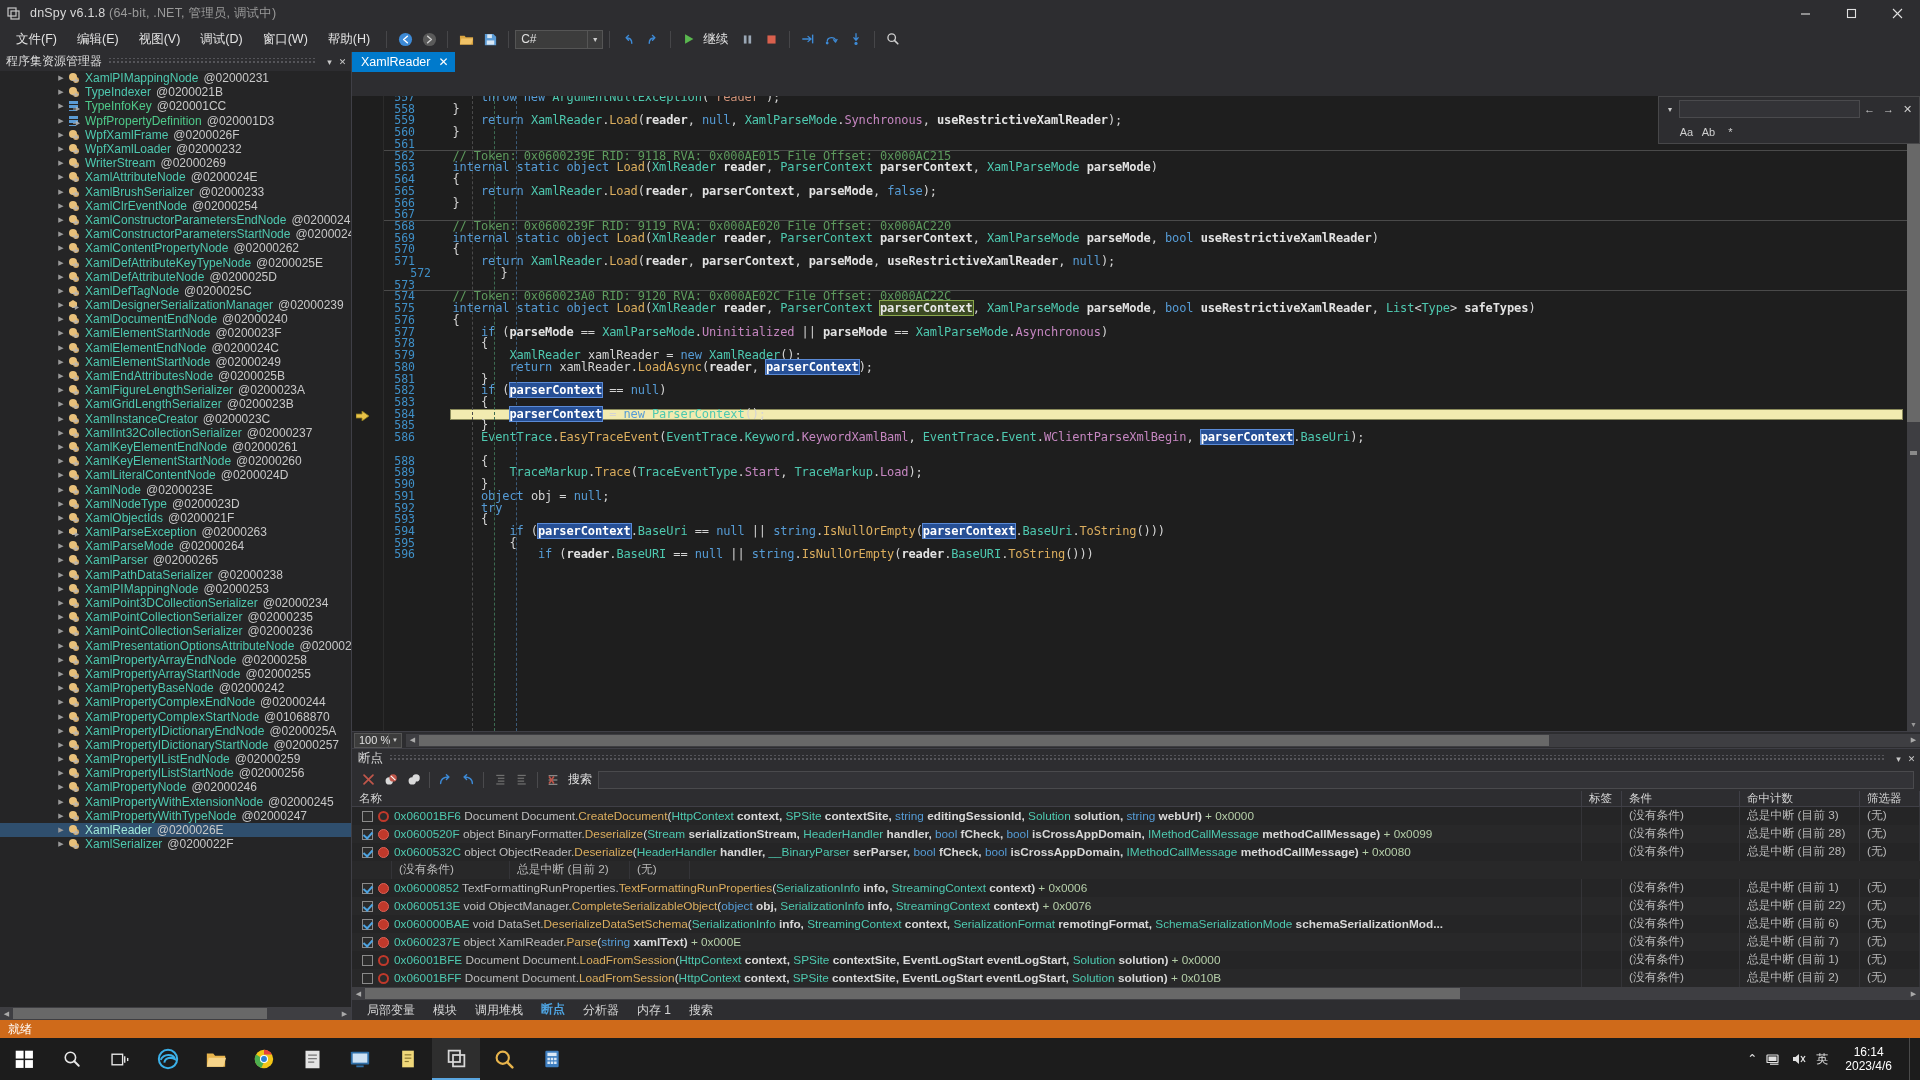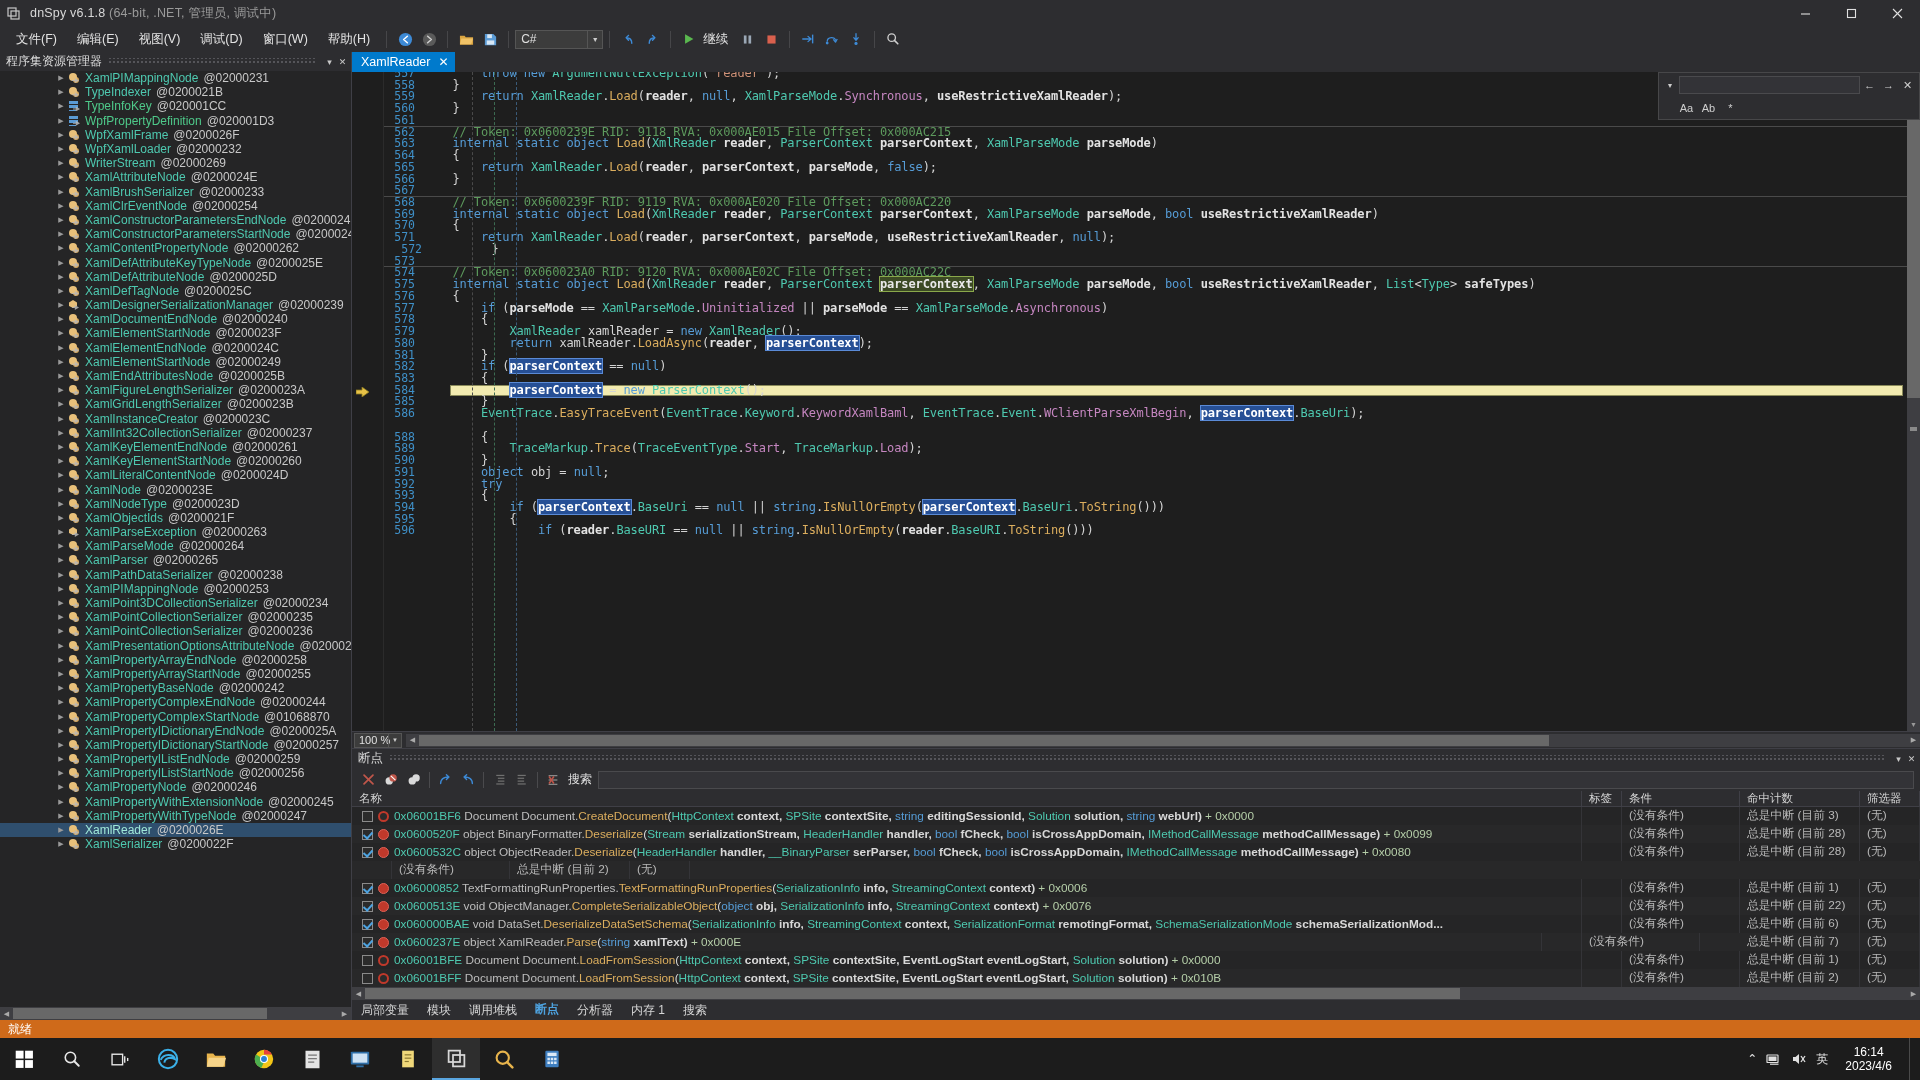--- a/index.html
+++ b/index.html
@@ -68,21 +68,21 @@
   
   .right{flex:1;display:flex;flex-direction:column;min-width:0;background:#2d2d30;}
 
   
   .tabstrip{height:20px;background:#2d2d30;display:flex;align-items:flex-end;flex:0 0 20px;}
   .tab{height:20px;background:#007acc;color:#fff;display:flex;align-items:center;padding:0 6px 0 9px;
        font-size:12.5px;gap:8px;}
   .tab .x{font-size:12px;color:#fff;line-height:1;}
 
   
-  .editorwrap{flex:1;display:flex;min-height:0;position:relative;background:#ef4444;}
+  .editorwrap{flex:1;display:flex;min-height:0;position:relative;background:#ef4444;margin-top:24px;}
   .editor{flex:1;display:flex;min-width:0;overflow:hidden;position:relative;
      font-family:"DejaVu Sans Mono","Liberation Mono",monospace;font-size:12px;background:#1e1e1e;}
   .gutter-mark{width:20px;background:#1e1e1e;flex:0 0 20px;position:relative;}
   .gutter-fold{width:12px;background:#1e1e1e;flex:0 0 12px;border-right:1px solid #2b2b2b;}
   .codearea{flex:1;position:relative;overflow:hidden;}
   .cl{height:11.73px;display:flex;align-items:center;white-space:pre;line-height:11.73px;}
   .ln{width:40px;flex:0 0 40px;text-align:right;padding-right:9px;color:#3f90c8;font-size:11.5px;}
   .code{position:relative;flex:1;font-size:12px;letter-spacing:-0.1px;}
   .kw{color:#569cd6;} .typ{color:#4ec9b0;} .mth{color:#dcae5e;} .cmt{color:#5d9a5d;}
   .enu{color:#c586c0;} .pm{color:#e2e2e2;font-weight:bold;} .pl{color:#d4d4d4;}
@@ -126,21 +126,21 @@
   .bprow:nth-child(even){background:#282829;}
   .bp-cell{padding-left:7px;height:18px;display:flex;align-items:center;overflow:hidden;border-right:1px solid #343438;}
   .cb{width:11px;height:11px;border:1px solid #8a8a8a;background:#2b2b2b;margin:0 5px 0 10px;flex:0 0 11px;
      position:relative;}
   .cb.on::after{content:"";position:absolute;left:2px;top:0px;width:4px;height:7px;border:solid #4ea3e0;
      border-width:0 2px 2px 0;transform:rotate(42deg);}
   .bpmark{width:11px;height:11px;border-radius:50%;background:#c0392b;border:1.5px solid #e06055;flex:0 0 11px;margin-right:5px;}
   .bpmark.hollow{background:#2b2b2b;border:2px solid #c0392b;}
   .bp-hsb{height:13px;background:#3e3e42;flex:0 0 13px;display:flex;align-items:center;position:relative;}
   .bp-hsb-thumb{position:absolute;left:13px;top:1px;height:11px;width:1095px;background:#686868;}
-  .bp-tabs{height:20px;background:#2d2d30;display:flex;align-items:center;flex:0 0 20px;gap:0px;}
+  .bp-tabs{height:20px;background:#2d2d30;display:flex;align-items:center;flex:0 0 20px;padding-left:6px;gap:0px;}
   .bptab{padding:2px 9px;font-size:12px;color:#d6d6d6;}
   .bptab.act{color:#4ea3e0;border-bottom:2px solid #4ea3e0;font-weight:bold;}
 
   
   .status{height:18px;background:#cf6a1a;display:flex;align-items:center;padding-left:8px;flex:0 0 18px;
      font-size:12px;color:#fff;}
 
   
   .findbox{position:absolute;right:0;top:0;width:262px;height:48px;background:#2d2d30;border:1px solid #474749;
      display:flex;flex-direction:column;z-index:20;}
@@ -667,21 +667,21 @@
               <div class="cl" style="position: absolute; top: 66.38px; left: 0px; right: 0px;"><span class="ln">563</span><span class="code"><span class="pl">    </span><span class="kw">internal static</span><span class="pl"> </span><span class="kw">object</span><span class="pl"> </span><span class="mth">Load</span><span class="pl">(</span><span class="typ">XmlReader</span><span class="pl"> </span><span class="pm">reader</span><span class="pl">, </span><span class="typ">ParserContext</span><span class="pl"> </span><span class="pm">parserContext</span><span class="pl">, </span><span class="typ">XamlParseMode</span><span class="pl"> </span><span class="pm">parseMode</span><span class="pl">)</span></span></div>
               <div class="cl" style="position: absolute; top: 78.11px; left: 0px; right: 0px;"><span class="ln">564</span><span class="code"><span class="pl">    {</span></span></div>
               <div class="cl" style="position: absolute; top: 89.84px; left: 0px; right: 0px;"><span class="ln">565</span><span class="code"><span class="pl">        </span><span class="kw">return</span><span class="pl"> </span><span class="typ">XamlReader</span><span class="pl">.</span><span class="mth">Load</span><span class="pl">(</span><span class="pm">reader</span><span class="pl">, </span><span class="pm">parserContext</span><span class="pl">, </span><span class="pm">parseMode</span><span class="pl">, </span><span class="kw">false</span><span class="pl">);</span></span></div>
               <div class="cl" style="position: absolute; top: 101.57px; left: 0px; right: 0px;"><span class="ln">566</span><span class="code"><span class="pl">    }</span></span></div>
               <div class="sepline" style="top: 124.03px;"></div>
               <div class="cl" style="position: absolute; top: 113.3px; left: 0px; right: 0px;"><span class="ln">567</span><span class="code"></span></div>
               <div class="cl" style="position: absolute; top: 125.03px; left: 0px; right: 0px;"><span class="ln">568</span><span class="code"><span class="cmt">    // Token: 0x0600239F RID: 9119 RVA: 0x000AE020 File Offset: 0x000AC220</span></span></div>
               <div class="cl" style="position: absolute; top: 136.76px; left: 0px; right: 0px;"><span class="ln">569</span><span class="code"><span class="pl">    </span><span class="kw">internal static</span><span class="pl"> </span><span class="kw">object</span><span class="pl"> </span><span class="mth">Load</span><span class="pl">(</span><span class="typ">XmlReader</span><span class="pl"> </span><span class="pm">reader</span><span class="pl">, </span><span class="typ">ParserContext</span><span class="pl"> </span><span class="pm">parserContext</span><span class="pl">, </span><span class="typ">XamlParseMode</span><span class="pl"> </span><span class="pm">parseMode</span><span class="pl">, </span><span class="kw">bool</span><span class="pl"> </span><span class="pm">useRestrictiveXamlReader</span><span class="pl">)</span></span></div>
               <div class="cl" style="position: absolute; top: 148.49px; left: 0px; right: 0px;"><span class="ln">570</span><span class="code"><span class="pl">    {</span></span></div>
               <div class="cl" style="position: absolute; top: 160.22px; left: 0px; right: 0px;"><span class="ln">571</span><span class="code"><span class="pl">        </span><span class="kw">return</span><span class="pl"> </span><span class="typ">XamlReader</span><span class="pl">.</span><span class="mth">Load</span><span class="pl">(</span><span class="pm">reader</span><span class="pl">, </span><span class="pm">parserContext</span><span class="pl">, </span><span class="pm">parseMode</span><span class="pl">, </span><span class="pm">useRestrictiveXamlReader</span><span class="pl">, </span><span class="kw">null</span><span class="pl">);</span></span></div>
-              <div class="cl" style="position: absolute; top: 171.95px; left: 7px; right: 0px; gap: 32px;"><span class="ln">572</span><span class="code"><span class="pl">    }</span></span></div>
+              <div class="cl" style="position: absolute; top: 171.95px; left: 16px; right: 0px; gap: 32px;"><span class="ln">572</span><span class="code"><span class="pl">    }</span></span></div>
               <div class="sepline" style="top: 194.41px;"></div>
               <div class="cl" style="position: absolute; top: 183.68px; left: 0px; right: 0px;"><span class="ln">573</span><span class="code"></span></div>
               <div class="cl" style="position: absolute; top: 195.41px; left: 0px; right: 0px;"><span class="ln">574</span><span class="code"><span class="cmt">    // Token: 0x060023A0 RID: 9120 RVA: 0x000AE02C File Offset: 0x000AC22C</span></span></div>
               <div class="cl" style="position: absolute; top: 207.14px; left: 0px; right: 0px;"><span class="ln">575</span><span class="code"><span class="pl">    </span><span class="kw">internal static</span><span class="pl"> </span><span class="kw">object</span><span class="pl"> </span><span class="mth">Load</span><span class="pl">(</span><span class="typ">XmlReader</span><span class="pl"> </span><span class="pm">reader</span><span class="pl">, </span><span class="typ">ParserContext</span><span class="pl"> </span><span class="pm hl-green">parserContext</span><span class="pl">, </span><span class="typ">XamlParseMode</span><span class="pl"> </span><span class="pm">parseMode</span><span class="pl">, </span><span class="kw">bool</span><span class="pl"> </span><span class="pm">useRestrictiveXamlReader</span><span class="pl">, </span><span class="typ">List</span><span class="pl">&lt;</span><span class="typ">Type</span><span class="pl">&gt; </span><span class="pm">safeTypes</span><span class="pl">)</span></span></div>
               <div class="cl" style="position: absolute; top: 218.87px; left: 0px; right: 0px;"><span class="ln">576</span><span class="code"><span class="pl">    {</span></span></div>
               <div class="cl" style="position: absolute; top: 230.6px; left: 0px; right: 0px;"><span class="ln">577</span><span class="code"><span class="pl">        </span><span class="kw">if</span><span class="pl"> (</span><span class="pm">parseMode</span><span class="pl"> == </span><span class="typ">XamlParseMode</span><span class="pl">.</span><span class="enu">Uninitialized</span><span class="pl"> || </span><span class="pm">parseMode</span><span class="pl"> == </span><span class="typ">XamlParseMode</span><span class="pl">.</span><span class="enu">Asynchronous</span><span class="pl">)</span></span></div>
               <div class="cl" style="position: absolute; top: 242.33px; left: 0px; right: 0px;"><span class="ln">578</span><span class="code"><span class="pl">        {</span></span></div>
               <div class="cl" style="position: absolute; top: 254.06px; left: 0px; right: 0px;"><span class="ln">579</span><span class="code"><span class="pl">            </span><span class="typ">XamlReader</span><span class="pl"> </span><span class="pl">xamlReader</span><span class="pl"> = </span><span class="kw">new</span><span class="pl"> </span><span class="typ">XamlReader</span><span class="pl">();</span></span></div>
               <div class="cl" style="position: absolute; top: 265.79px; left: 0px; right: 0px;"><span class="ln">580</span><span class="code"><span class="pl">            </span><span class="kw">return</span><span class="pl"> </span><span class="pl">xamlReader</span><span class="pl">.</span><span class="mth">LoadAsync</span><span class="pl">(</span><span class="pm">reader</span><span class="pl">, </span><span class="pm hl-blue">parserContext</span><span class="pl">);</span></span></div>
               <div class="cl" style="position: absolute; top: 277.52px; left: 0px; right: 0px;"><span class="ln">581</span><span class="code"><span class="pl">        }</span></span></div>
@@ -891,21 +891,21 @@
               <div class="bp-cell" style="width: 60px; flex: 0 0 60px; color: rgb(185, 185, 185);">(无)</div>
             </div>
             <div class="bprow">
               <div class="bp-cell" style="flex: 1 1 0%; padding-left: 0px; min-width: 0px;">
                 <span class="cb on"></span>
                 <span class="bpmark"></span>
                 <span style="white-space: nowrap; overflow: hidden;"><span style="color: rgb(78, 201, 176);">0x0600237E </span><span style="color: rgb(189, 189, 189);">object XamlReader.</span><span style="color: rgb(220, 174, 94);">Parse</span><span><span style="color: rgb(216, 216, 216);">(</span><span style="color: rgb(86, 156, 214);">string</span><span style="color: rgb(216, 216, 216); font-weight: bold;"> xamlText)</span></span><span style="color: rgb(181, 206, 168);"> + 0x000E</span></span>
               </div>
               <div class="bp-cell" style="width: 40px; flex: 0 0 40px; color: rgb(185, 185, 185);"></div>
               <div class="bp-cell" style="width: 118px; flex: 0 0 118px; color: rgb(185, 185, 185);">(没有条件)</div>
-              <div class="bp-cell" style="width: 120px; flex: 0 0 120px; color: rgb(185, 185, 185); margin-left: 40px;">总是中断 (目前 7)</div>
+              <div class="bp-cell" style="width: 120px; flex: 0 0 120px; color: rgb(185, 185, 185);">总是中断 (目前 7)</div>
               <div class="bp-cell" style="width: 60px; flex: 0 0 60px; color: rgb(185, 185, 185);">(无)</div>
             </div>
             <div class="bprow">
               <div class="bp-cell" style="flex: 1 1 0%; padding-left: 0px; min-width: 0px;">
                 <span class="cb"></span>
                 <span class="bpmark hollow"></span>
                 <span style="white-space: nowrap; overflow: hidden;"><span style="color: rgb(78, 201, 176);">0x06001BFE </span><span style="color: rgb(189, 189, 189);">Document Document.</span><span style="color: rgb(220, 174, 94);">LoadFromSession</span><span><span style="color: rgb(216, 216, 216);">(</span><span style="color: rgb(78, 201, 176);">HttpContext</span><span style="color: rgb(216, 216, 216); font-weight: bold;"> context, </span><span style="color: rgb(78, 201, 176);">SPSite</span><span style="color: rgb(216, 216, 216); font-weight: bold;"> contextSite, EventLogStart eventLogStart, </span><span style="color: rgb(78, 201, 176);">Solution</span><span style="color: rgb(216, 216, 216); font-weight: bold;"> solution)</span></span><span style="color: rgb(181, 206, 168);"> + 0x0000</span></span>
               </div>
               <div class="bp-cell" style="width: 40px; flex: 0 0 40px; color: rgb(185, 185, 185);"></div>
               <div class="bp-cell" style="width: 118px; flex: 0 0 118px; color: rgb(185, 185, 185);">(没有条件)</div>

